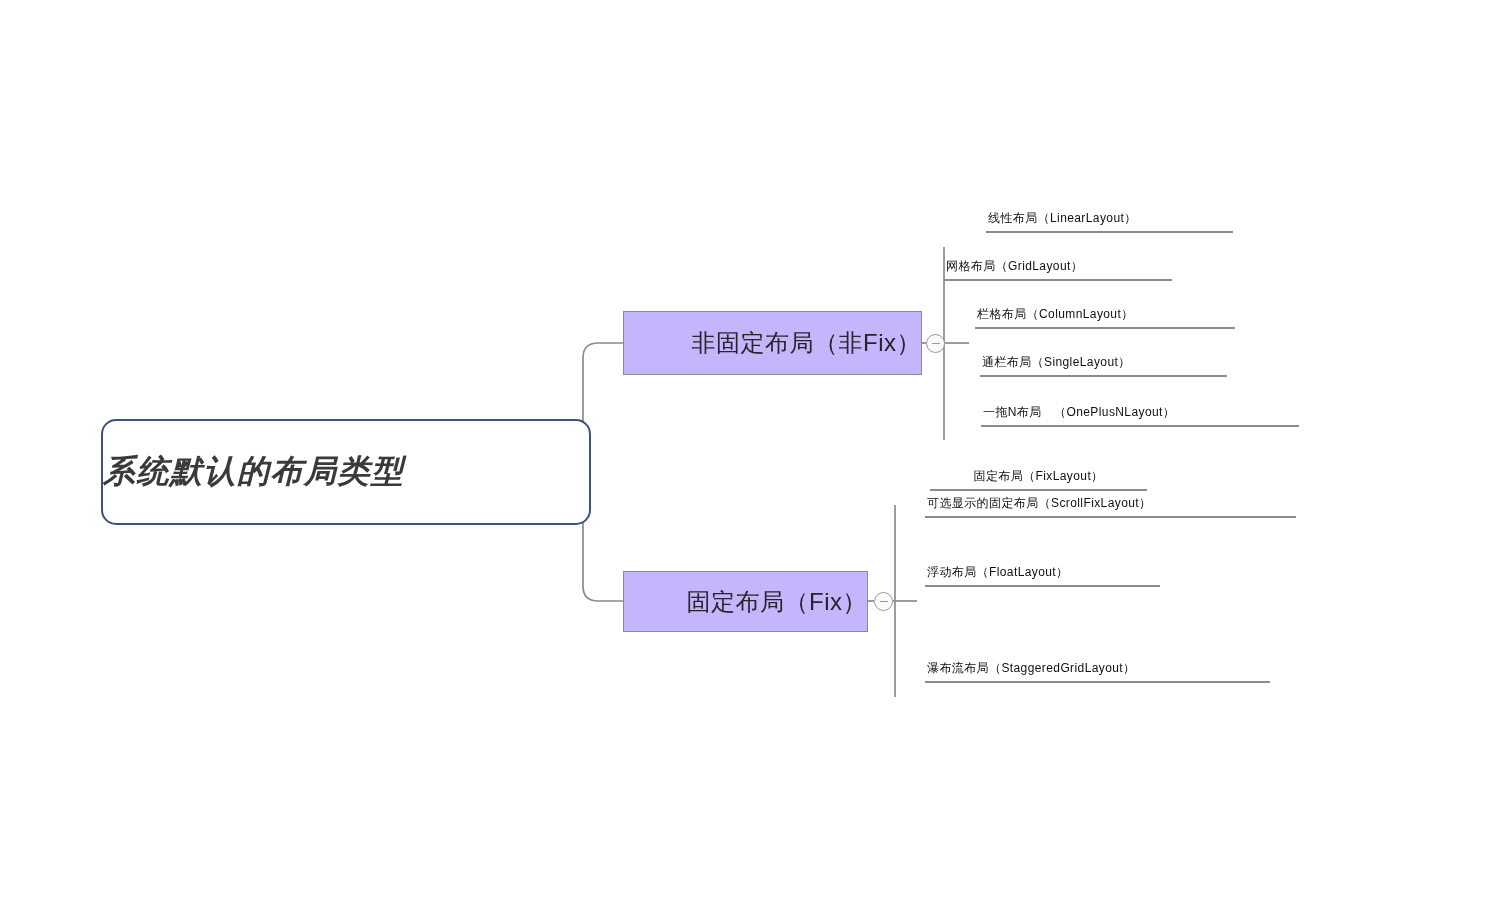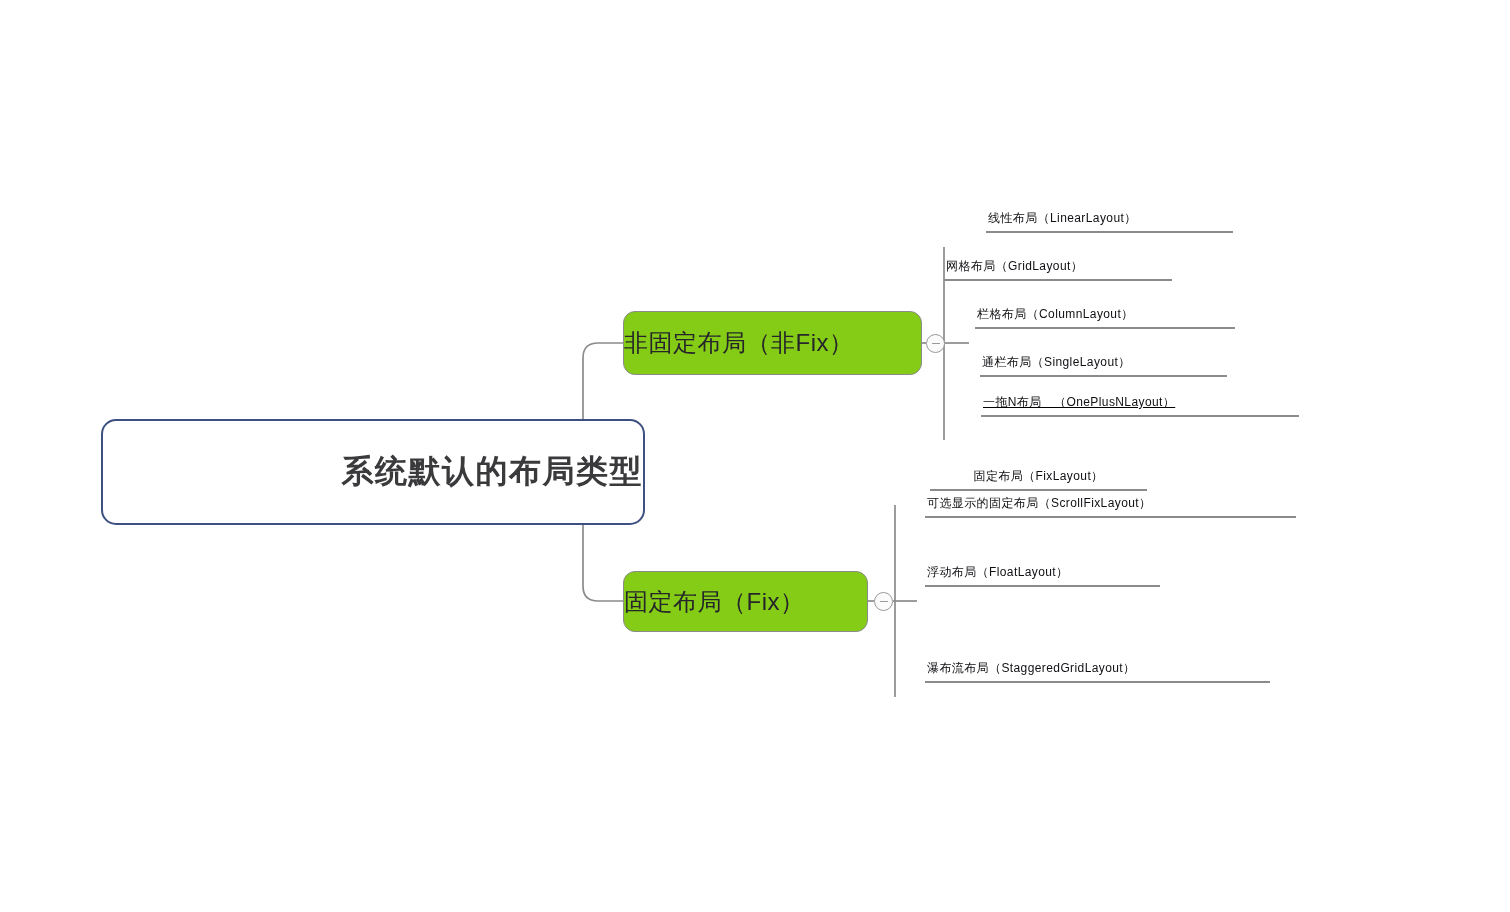--- a/index.html
+++ b/index.html
@@ -27,48 +27,49 @@
     width: 1510px;
     height: 912px;
     pointer-events: none;
   }
 
   
   .root-node {
     position: absolute;
     left: 101px;
     top: 419px;
-    width: 544px;
+    width: 490px;
     height: 106px;
     box-sizing: border-box;
     border: 2.5px solid #3d5080;
     border-radius: 15px;
     background: #ffffff;
     display: flex;
     align-items: center;
-    justify-content: flex-end;
+    justify-content: flex-start;
+    font-style: italic;
   }
   .root-label {
     font-size: 32px;
     font-weight: bold;
     color: #3a3a3c;
     letter-spacing: 1.5px;
     white-space: nowrap;
   }
 
   
   .branch-node {
     position: absolute;
     box-sizing: border-box;
     border: 1.6px solid #8b8b8b;
-    border-radius: 12px;
-    background: #84cc16;
+    border-radius: 0;
+    background: #c4b5fd;
     display: flex;
     align-items: center;
-    justify-content: flex-start;
+    justify-content: flex-end;
   }
   .branch-label {
     font-size: 24px;
     color: #26262a;
     white-space: nowrap;
     letter-spacing: 0.5px;
   }
   #branch-0 {
     left: 623px;
     top: 311px;
@@ -166,21 +167,21 @@
     <span class="leaf-underline" style="width: 228px;"></span>
   </div>
   <div class="leaf" style="left:980px; top:356px;">
     <span class="leaf-label">通栏布局（SingleLayout）</span>
     <span class="leaf-underline" style="width: 247px;"></span>
   </div>
   <div class="leaf" style="left:975px; top:308px;">
     <span class="leaf-label">栏格布局（ColumnLayout）</span>
     <span class="leaf-underline" style="width: 260px;"></span>
   </div>
-  <div class="leaf" style="left:981px; top:396px;text-decoration:underline;">
+  <div class="leaf" style="left:981px; top:406px;">
     <span class="leaf-label">一拖N布局　（OnePlusNLayout）</span>
     <span class="leaf-underline" style="width: 318px;"></span>
   </div>
 
   <div class="branch-node" id="branch-1">
     <span class="branch-label">固定布局（Fix）</span>
   </div>
   <div class="collapse-toggle" id="toggle-1">
     <span class="bar"></span>
   </div>

